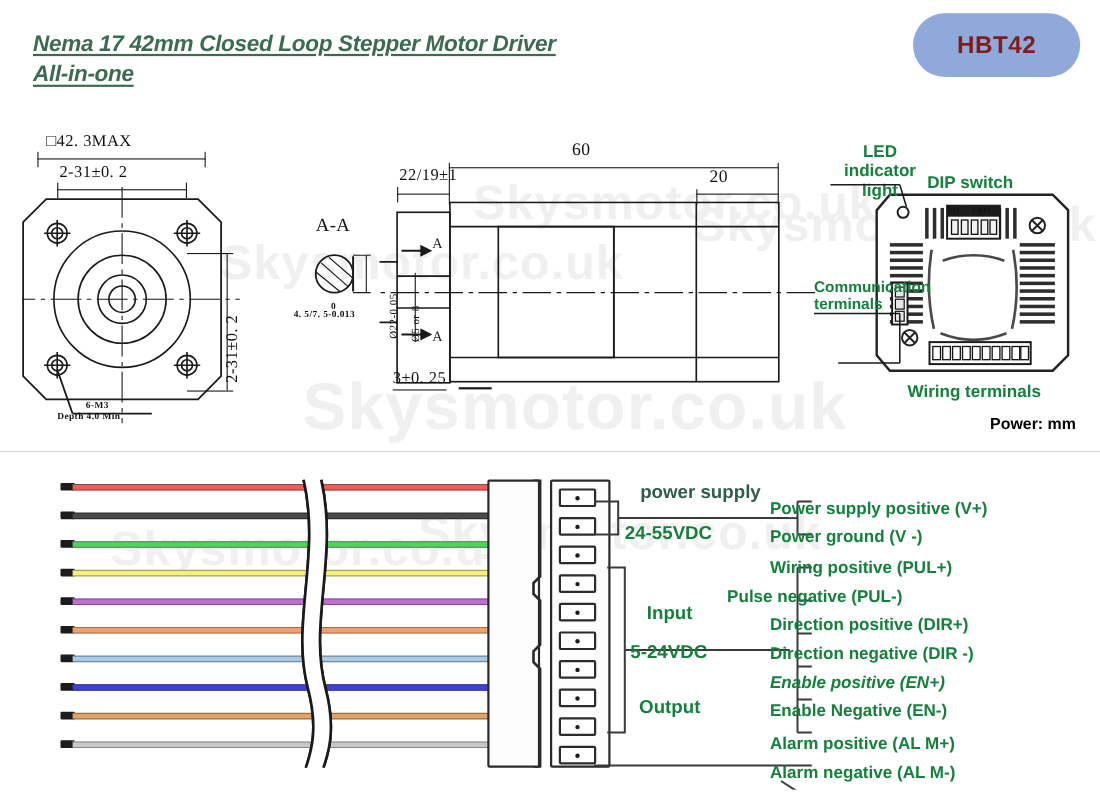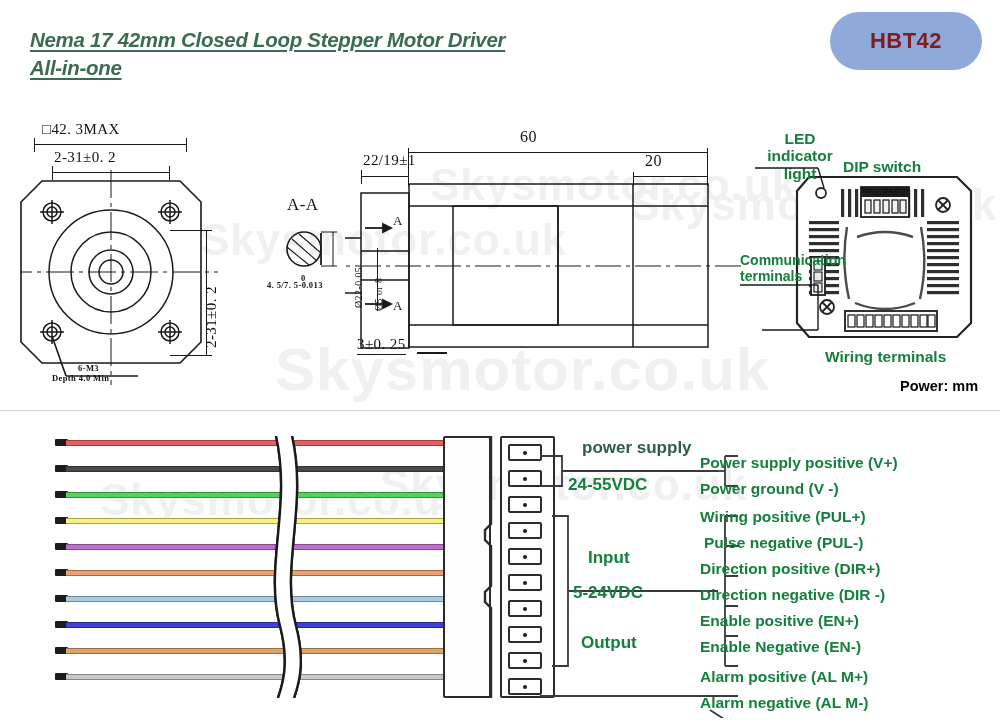--- a/index.html
+++ b/index.html
@@ -494,23 +494,23 @@
 
     <div class="abs label-green" style="left:588px; top:130px; font-size:17px;">Input</div>
     <div class="abs label-green" style="left:573px; top:165px; font-size:17px;">5-24VDC</div>
 
     <div class="abs label-green" style="left:581px; top:215px; font-size:17px;">Output</div>
 
     <div id="signal-layer">
         <div class="abs label-green" style="left: 700px; top: 36px; font-size: 15.5px;">Power supply positive (V+)</div>
         <div class="abs label-green" style="left: 700px; top: 62px; font-size: 15.5px;">Power ground (V -)</div>
         <div class="abs label-green" style="left: 700px; top: 90px; font-size: 15.5px;">Wiring positive (PUL+)</div>
-        <div class="abs label-green" style="left: 704px; top: 116px; font-size: 15.5px;">Pulse negative (PUL-)</div>
+        <div class="abs label-green" style="left: 661px; top: 116px; font-size: 15.5px;">Pulse negative (PUL-)</div>
         <div class="abs label-green" style="left: 700px; top: 142px; font-size: 15.5px;">Direction positive (DIR+)</div>
         <div class="abs label-green" style="left: 700px; top: 168px; font-size: 15.5px;">Direction negative (DIR -)</div>
-        <div class="abs label-green" style="left: 700px; top: 194px; font-size: 15.5px;">Enable positive (EN+)</div>
+        <div class="abs label-green" style="left: 700px; top: 194px; font-size: 15.5px; font-style: italic;">Enable positive (EN+)</div>
         <div class="abs label-green" style="left: 700px; top: 220px; font-size: 15.5px;">Enable Negative (EN-)</div>
         <div class="abs label-green" style="left: 700px; top: 250px; font-size: 15.5px;">Alarm positive (AL M+)</div>
         <div class="abs label-green" style="left: 700px; top: 276px; font-size: 15.5px;">Alarm negative (AL M-)</div>
       </div>
   </div>
 
 </div>
 
 </body></html>

